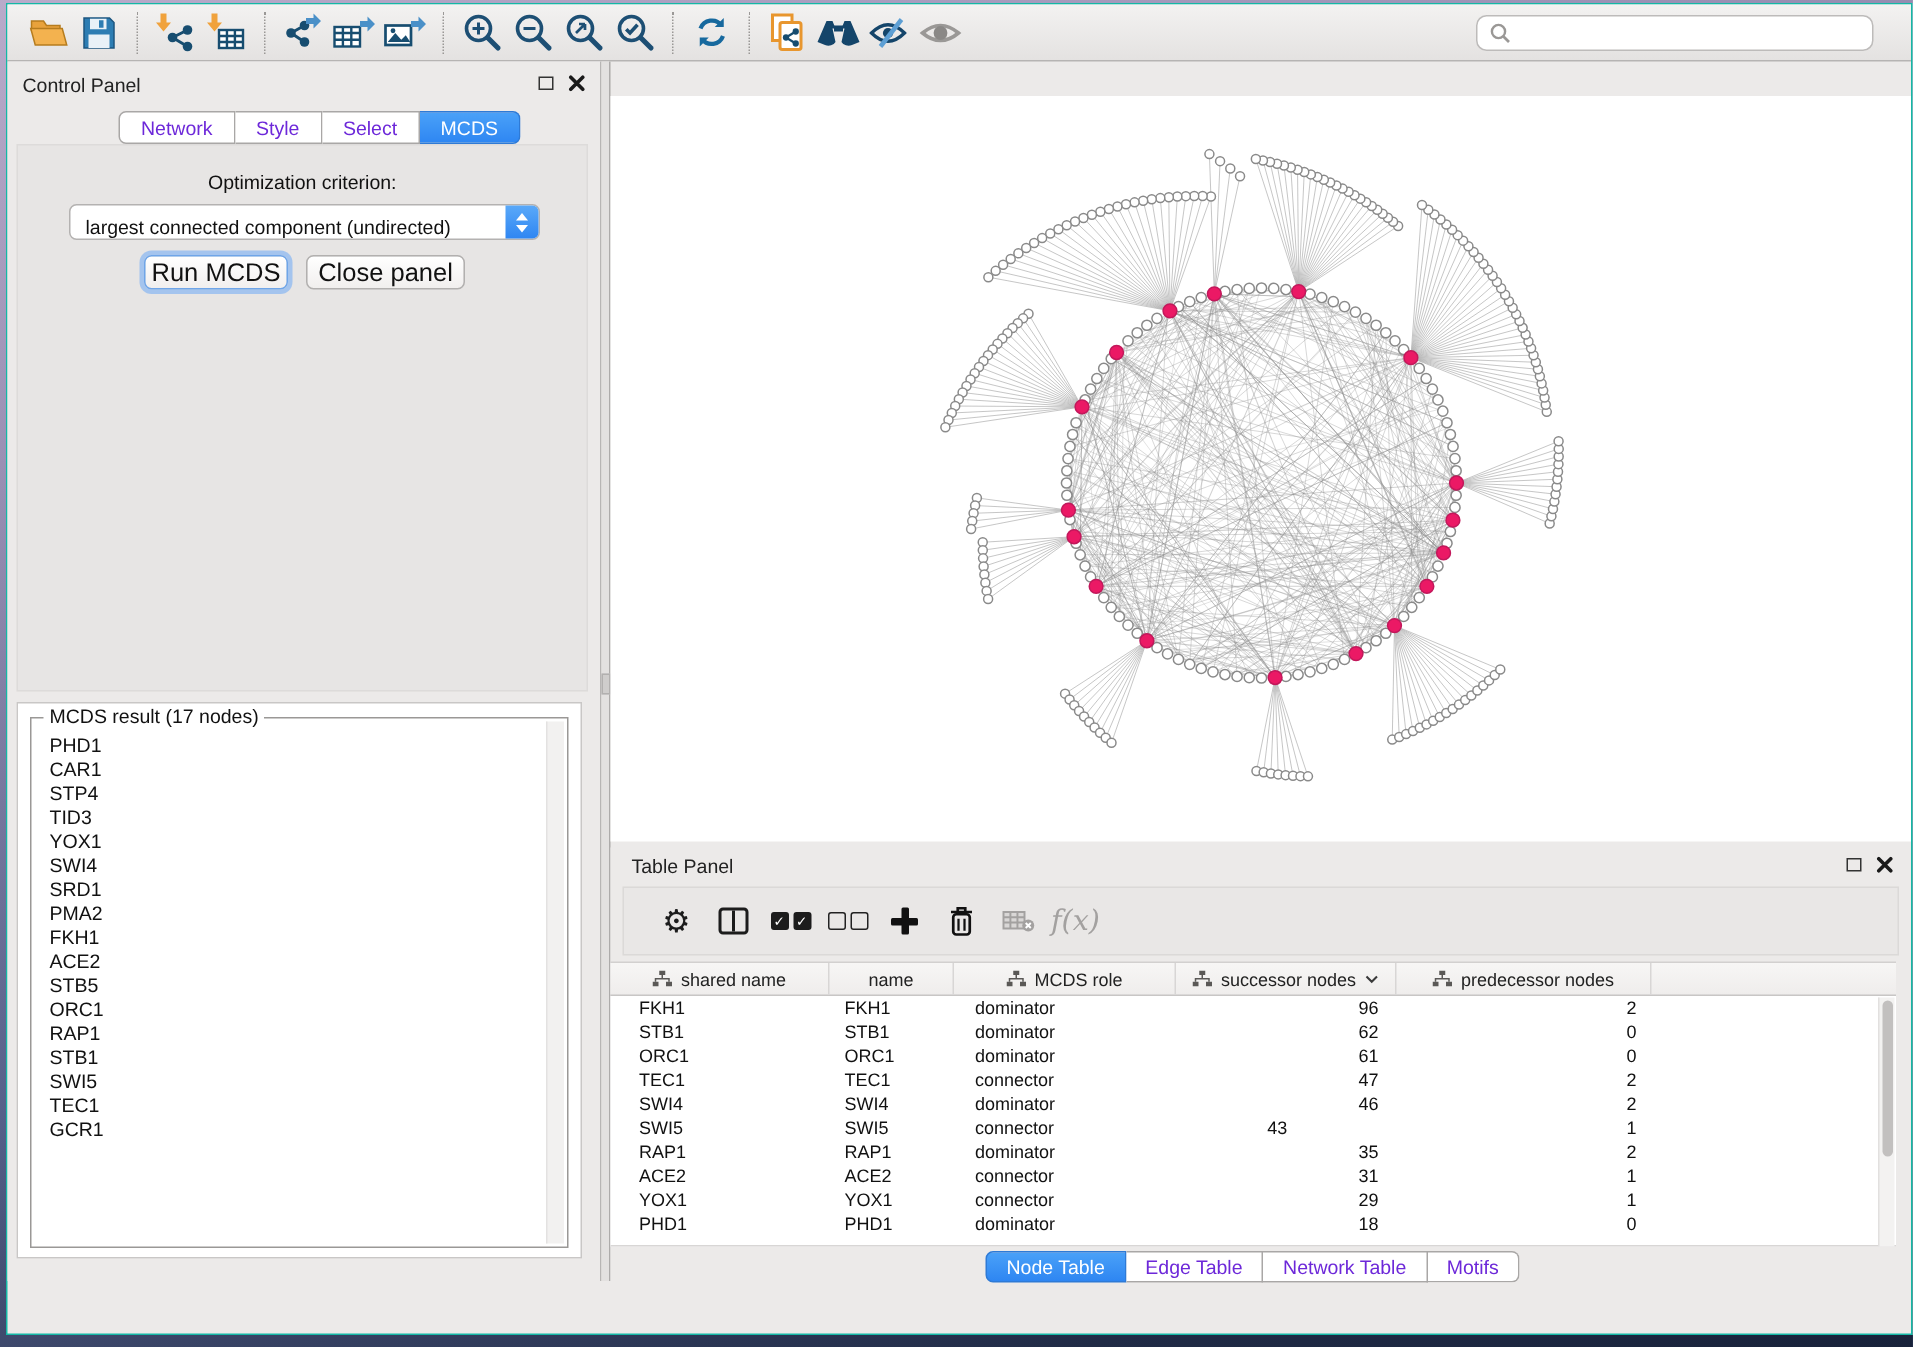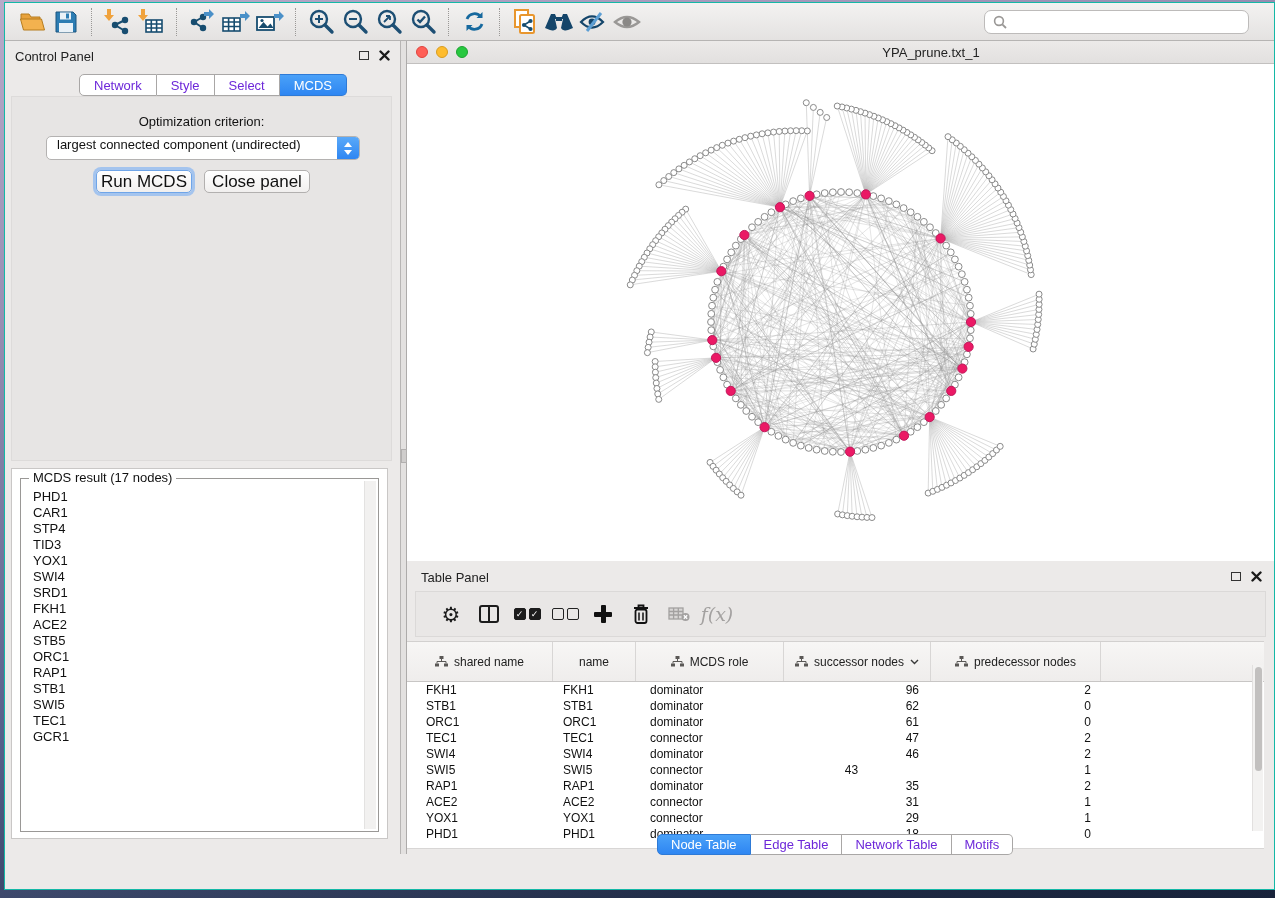--- a/index.html
+++ b/index.html
@@ -27,21 +27,21 @@
   .segbar{position:absolute;display:flex;height:22px;}
   .cp .segbar{left:74px;top:33px;}
   .seg{font-size:13px;color:#6d28d9;background:#fff;border:1px solid #a9a7a6;border-left:none;
     display:flex;align-items:center;justify-content:center;padding:0 14px;white-space:nowrap;}
   .seg:first-child{border-left:1px solid #a9a7a6;border-radius:5px 0 0 5px;}
   .seg:last-child{border-radius:0 5px 5px 0;}
   .seg.sel{background:linear-gradient(#4aa1f8,#2e86f2);color:#fff;border-color:#2e7ad6;}
   .cp-content{position:absolute;left:6px;right:8px;top:55px;height:365px;background:#E7E5E4;border:1px solid #DDDBDA;}
   .opt-label{position:absolute;left:0;right:0;top:17px;text-align:center;font-size:13px;color:#111;}
   .dropdown{position:absolute;left:34px;top:39px;width:314px;height:24px;background:#fff;border:1px solid #b4b2b1;
-    border-radius:5px;display:flex;align-items:flex-start;}
+    border-radius:5px;display:flex;align-items:flex-end;}
   .dropdown .val{flex:1;font-size:13px;color:#111;padding-left:10px;white-space:nowrap;overflow:hidden;}
   .dd-cap{width:22px;height:100%;background:linear-gradient(#5aa9f9,#2f86f2);border-radius:0 4px 4px 0;
     display:flex;flex-direction:column;align-items:center;justify-content:center;gap:3px;}
   .dd-cap .up{width:0;height:0;border-left:4px solid transparent;border-right:4px solid transparent;border-bottom:5px solid #fff;}
   .dd-cap .dn{width:0;height:0;border-left:4px solid transparent;border-right:4px solid transparent;border-top:5px solid #fff;}
   .btn{position:absolute;height:23px;background:linear-gradient(#fff,#f1efee);border:1px solid #b2b0af;border-radius:5px;
     font-size:17px;color:#111;display:flex;align-items:center;justify-content:center;}
   .btn.focusring{box-shadow:0 0 0 3px rgba(110,170,245,.55);border-color:#6fa5e8;}
   .run-btn{left:84px;top:73px;width:96px;}
   .closep-btn{left:192px;top:73px;width:106px;}
@@ -77,21 +77,21 @@
   .pane-ic i:last-child{border-right:none;}
   .cb{width:12px;height:12px;border:1.5px solid #222;border-radius:2px;display:inline-flex;align-items:center;justify-content:center;
     font-size:9px;line-height:1;margin:0 1.5px;color:#fff;}
   .cb.on{background:#1c1c1c;border-color:#1c1c1c;}
   .plus-ic{position:relative;width:18px;height:18px;}
   .plus-ic:before{content:"";position:absolute;left:0;top:6.5px;width:18px;height:5px;background:#111;border-radius:1px;}
   .plus-ic:after{content:"";position:absolute;left:6.5px;top:0;width:5px;height:18px;background:#111;border-radius:1px;}
   .fx{font-family:"DejaVu Serif",serif;font-style:italic;font-size:19px;color:#a3a1a0;}
   
   .ttable{position:absolute;left:0;top:76px;width:857px;}
-  .thead{display:flex;height:41px;background:linear-gradient(#f7f6f5,#efedec);border-top:1px solid #d2d0cf;border-bottom:1px solid #c8c6c5;}
+  .thead{display:flex;height:23px;background:linear-gradient(#f7f6f5,#efedec);border-top:1px solid #d2d0cf;border-bottom:1px solid #c8c6c5;}
   .th{display:flex;align-items:center;justify-content:center;gap:6px;font-size:12px;color:#222;
     border-right:1px solid #d8d6d5;height:100%;}
   .tbody{background:#fff;height:167px;overflow:hidden;border-bottom:1px solid #d8d6d5;}
   .tr{display:flex;height:16px;}
   .td{font-size:12px;color:#111;line-height:16px;white-space:nowrap;overflow:hidden;}
   .tscroll{position:absolute;left:845px;top:100px;width:11px;height:166px;background:#f3f2f1;border-left:1px solid #e2e0df;}
   .tthumb{position:absolute;left:1.5px;top:2px;width:7px;height:104px;background:#c2c0bf;border-radius:4px;}
   .tp-tabs{position:absolute;left:250px;top:269px;height:21px;display:flex;}
   .tp-tabs .seg{padding:0 13px;font-size:13px;}
   
@@ -278,20 +278,21 @@
       <div class="groupbox">
         <div class="gb-legend">MCDS result (17 nodes)</div>
         <div class="mcds-list" id="mcds-list">
             <div class="mcds-item">PHD1</div>
             <div class="mcds-item">CAR1</div>
             <div class="mcds-item">STP4</div>
             <div class="mcds-item">TID3</div>
             <div class="mcds-item">YOX1</div>
             <div class="mcds-item">SWI4</div>
             <div class="mcds-item">SRD1</div>
+            <div class="mcds-item">PMA2</div>
             <div class="mcds-item">FKH1</div>
             <div class="mcds-item">ACE2</div>
             <div class="mcds-item">STB5</div>
             <div class="mcds-item">ORC1</div>
             <div class="mcds-item">RAP1</div>
             <div class="mcds-item">STB1</div>
             <div class="mcds-item">SWI5</div>
             <div class="mcds-item">TEC1</div>
             <div class="mcds-item">GCR1</div>
           </div>
@@ -300,26 +301,20 @@
     </div>
   </div>
 
   <div class="vsplit">
       <div class="vgrip"></div>
     </div>
 
   <div class="right">
 
     <div class="netwin">
-      <div class="net-titlebar">
-        <span class="tl" style="left:9px;background:#FF5F57;border:1px solid #e0443e;"></span>
-        <span class="tl" style="left:29px;background:#FEBC2E;border:1px solid #d89c21;"></span>
-        <span class="tl" style="left:49px;background:#28C840;border:1px solid #1ea332;"></span>
-        <div class="net-title">YPA_prune.txt_1</div>
-      </div>
       <div class="net-canvas">
         <svg id="net-svg" width="869" height="497" viewBox="0 0 869 497">
             <line x1="337.39117268793876" y1="171.01302117334842" x2="328.8277907312568" y2="334.4120827980215" stroke="#8d8d8d" stroke-width="0.65" opacity="0.35"></line>
             <line x1="337.39117268793876" y1="171.01302117334842" x2="313.1290568345273" y2="210.1438081509919" stroke="#8d8d8d" stroke-width="0.65" opacity="0.35"></line>
             <line x1="337.39117268793876" y1="171.01302117334842" x2="510.41208279802146" y2="363.1722092687432" stroke="#8d8d8d" stroke-width="0.65" opacity="0.35"></line>
             <line x1="337.39117268793876" y1="171.01302117334842" x2="364.3425166527304" y2="367.76263031526196" stroke="#8d8d8d" stroke-width="0.65" opacity="0.35"></line>
             <line x1="337.39117268793876" y1="171.01302117334842" x2="496.627977633223" y2="144.08013159429774" stroke="#8d8d8d" stroke-width="0.65" opacity="0.35"></line>
             <line x1="337.39117268793876" y1="171.01302117334842" x2="305.02508882911786" y2="274.2933203633595" stroke="#8d8d8d" stroke-width="0.65" opacity="0.35"></line>
             <line x1="337.39117268793876" y1="171.01302117334842" x2="417.70667963664044" y2="129.0250888291179" stroke="#8d8d8d" stroke-width="0.65" opacity="0.35"></line>
             <line x1="337.39117268793876" y1="171.01302117334842" x2="339.2340784352165" y2="346.9911237707295" stroke="#8d8d8d" stroke-width="0.65" opacity="0.35"></line>

